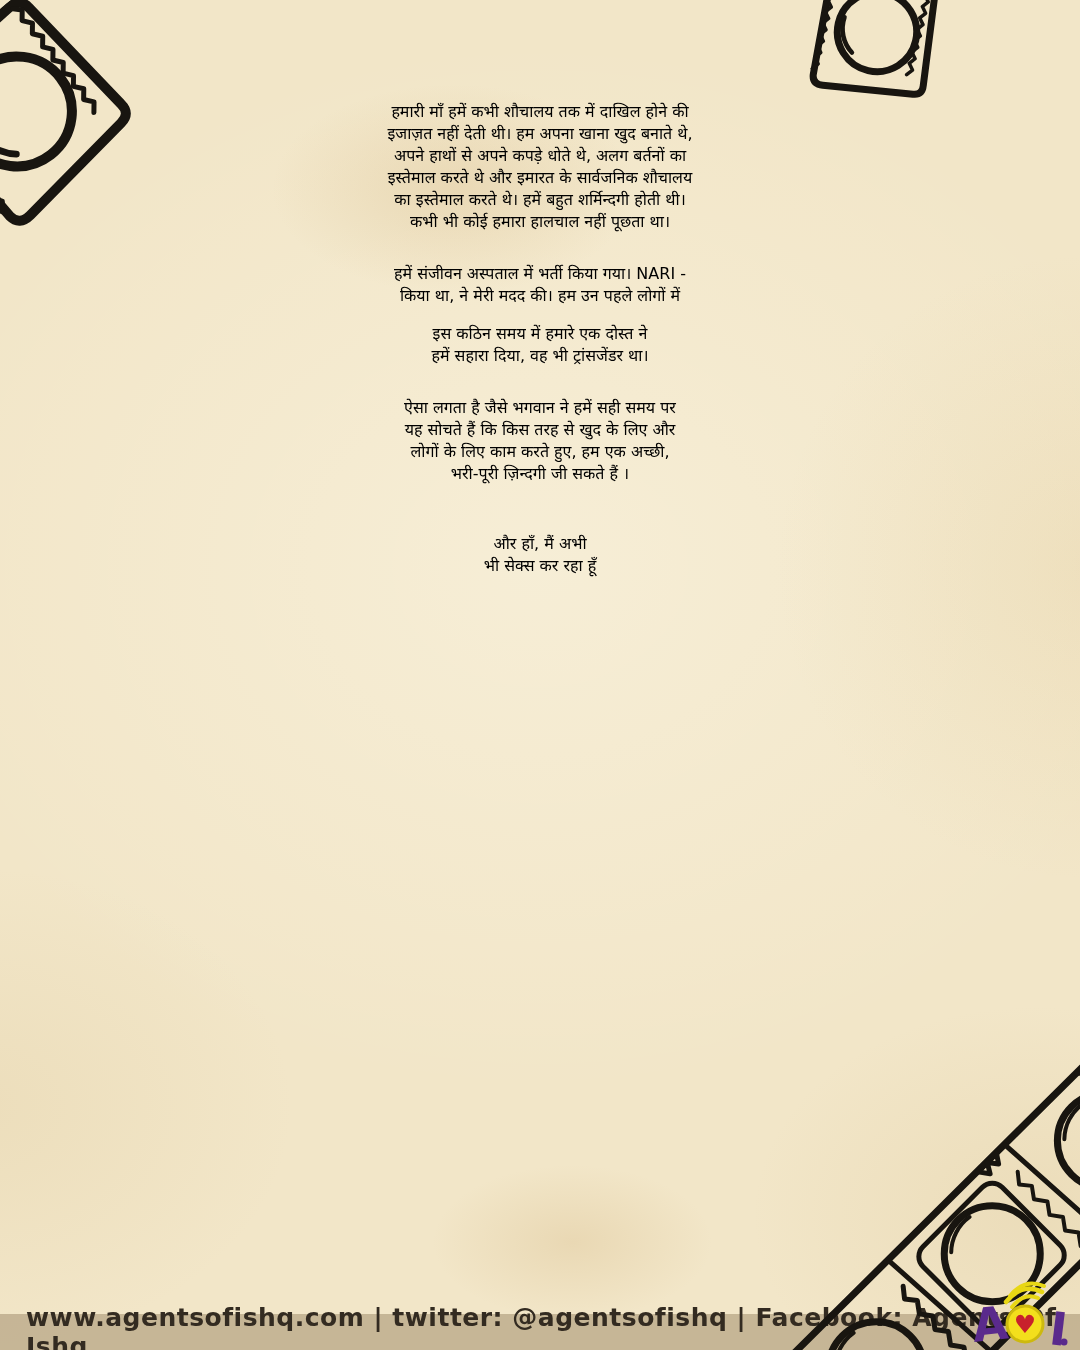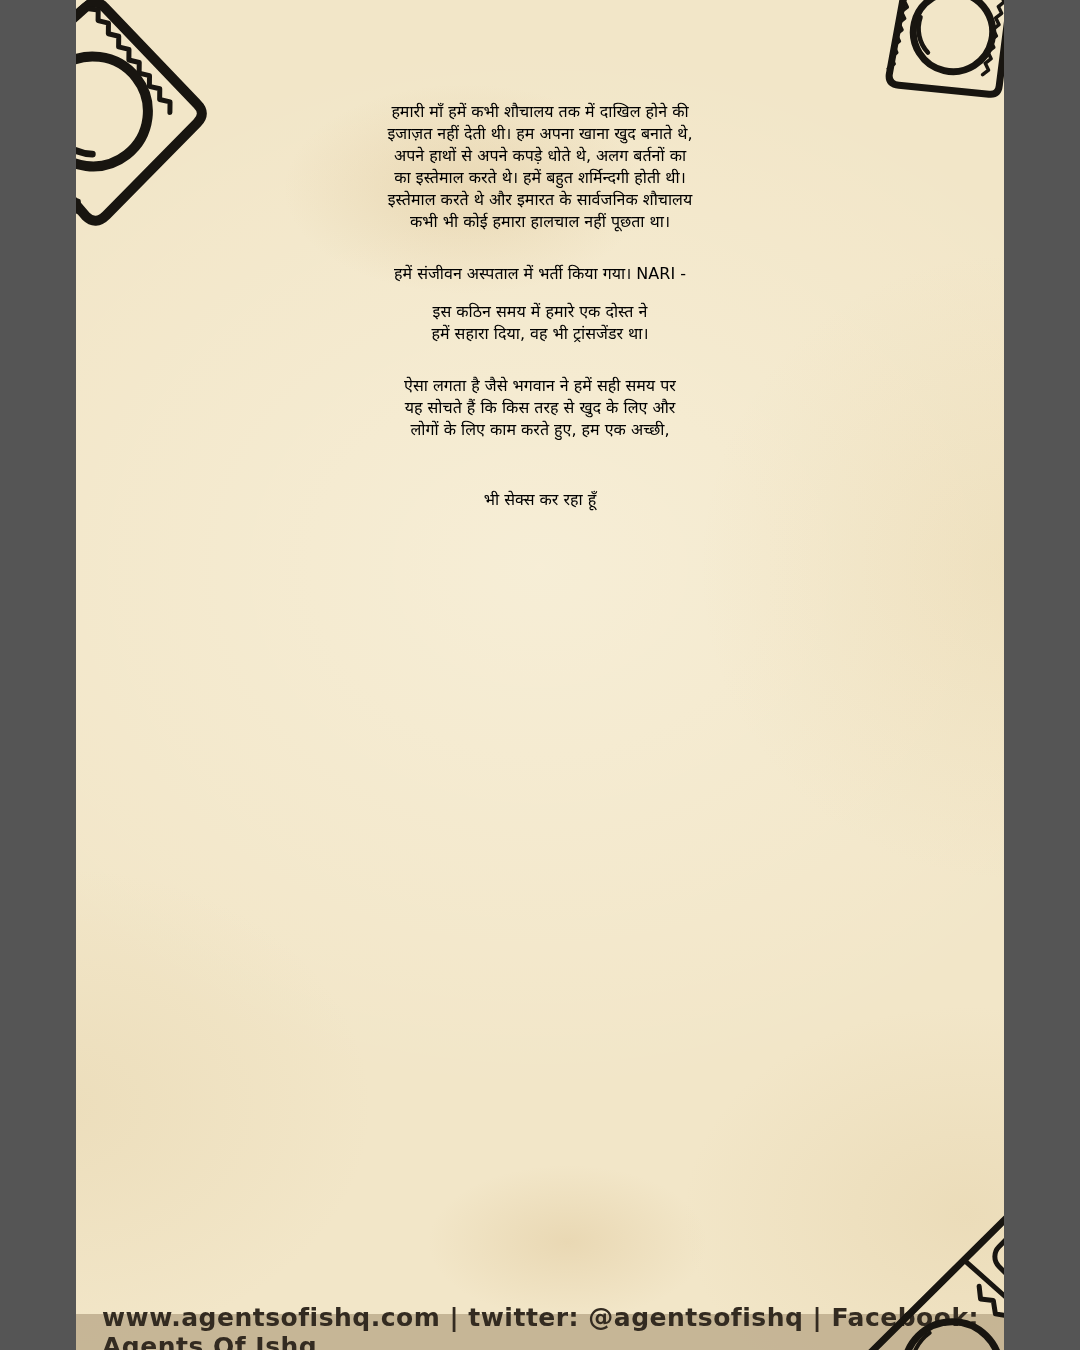--- a/index.html
+++ b/index.html
@@ -1,18 +1,18 @@
 <!DOCTYPE html>
 <html><head>
 <meta charset="utf-8">
 <style>
   html,body{margin:0;padding:0;background:#555;}
   .canvas{
     position:relative;
-    width:928px;height:1350px;
+    width:1080px;height:1350px;
     margin:0 auto;
     overflow:hidden;
     font-family:"DejaVu Sans",sans-serif;
     background-color:#f2e6c8;
     background-image:
       radial-gradient(ellipse 260px 150px at 42% 14%, rgba(198,160,98,0.22), transparent 70%),
       radial-gradient(ellipse 200px 110px at 53% 92%, rgba(198,160,98,0.20), transparent 70%),
       radial-gradient(ellipse 420px 420px at 101% 42%, rgba(214,184,122,0.16), transparent 75%),
       radial-gradient(ellipse 420px 320px at -2% 82%, rgba(210,184,130,0.18), transparent 75%),
       radial-gradient(ellipse 380px 280px at 96% 90%, rgba(205,176,118,0.18), transparent 75%),
@@ -87,41 +87,44 @@
     <circle cx="80" cy="408" r="48" stroke-width="7"></circle>
     <path d="M50,436 A44,44 0 0 1 38,398" stroke-width="4"></path>
   </svg>
 
   <div class="content">
     <p class="para p1">
       </p>
       <div class="line">हमारी  माँ हमें कभी शौचालय तक में दाखिल होने की</div>
       <div class="line">इजाज़त नहीं देती थी। हम अपना खाना खुद बनाते थे,</div>
       <div class="line">अपने हाथों से अपने कपड़े धोते थे, अलग बर्तनों का</div>
+      <div class="line">इस्तेमाल करते थे और इमारत के सार्वजनिक शौचालय</div>
       <div class="line">का इस्तेमाल करते थे। हमें बहुत शर्मिन्दगी होती थी।</div>
-      <div class="line">इस्तेमाल करते थे और इमारत के सार्वजनिक शौचालय</div>
       <div class="line">कभी भी कोई हमारा हालचाल नहीं पूछता था।</div>
     <p></p>
     <p class="para p2">
       </p>
       <div class="line">हमें  संजीवन अस्पताल में भर्ती किया गया। NARI -</div>
+      <div class="line">किया था, ने मेरी मदद की। हम उन पहले लोगों में</div>
     <p></p>
     <p class="para highlight">
       </p>
       <div class="line">इस कठिन समय में हमारे एक दोस्त ने</div>
       <div class="line">हमें सहारा दिया, वह भी ट्रांसजेंडर था।</div>
     <p></p>
     <p class="para p3">
       </p>
       <div class="line">ऐसा लगता है जैसे भगवान ने हमें  सही समय पर</div>
       <div class="line">यह सोचते हैं  कि किस तरह से खुद के लिए और</div>
       <div class="line">लोगों के लिए काम करते हुए, हम एक अच्छी,</div>
+      <div class="line">भरी-पूरी ज़िन्दगी जी सकते हैं ।</div>
     <p></p>
     <p class="para closing">
       </p>
+      <div class="line">और हाँ, मैं अभी</div>
       <div class="line">भी सेक्स कर रहा हूँ</div>
     <p></p>
   </div>
 
   <div class="footer-bar">
     <span class="footer-text">www.agentsofishq.com | twitter: @agentsofishq | Facebook: Agents Of Ishq</span>
   </div>
 
   <svg class="logo" viewBox="0 0 104 66">
     <path d="M34,22 Q50,2 70,12" stroke="#e8d714" stroke-width="4.5" fill="none" stroke-linecap="round"></path>

